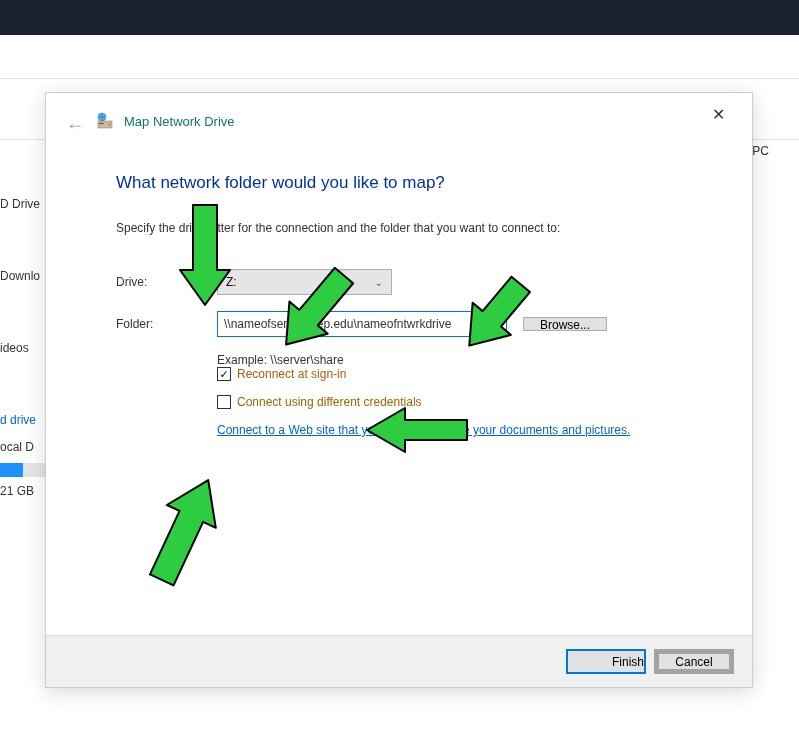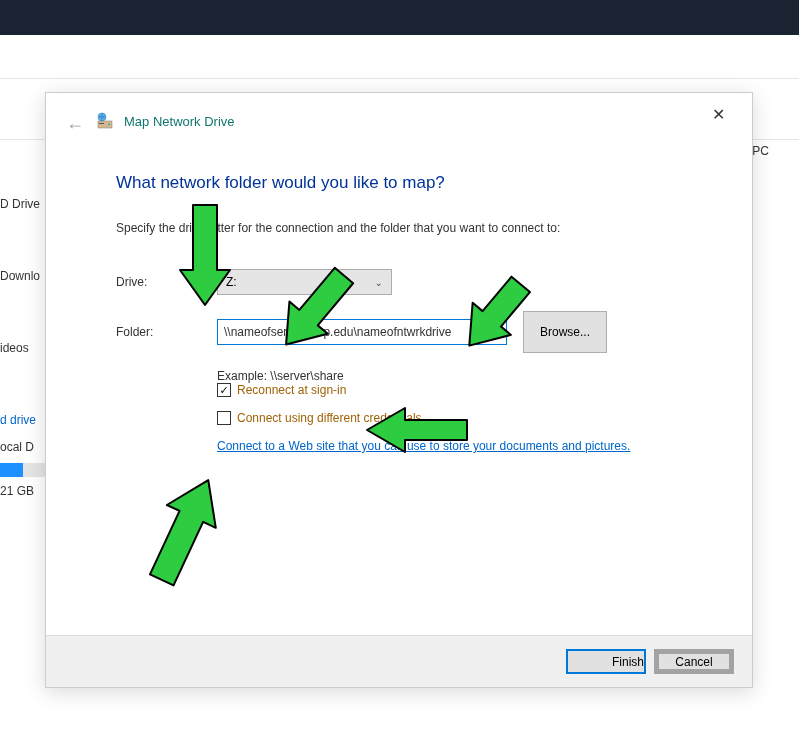--- a/index.html
+++ b/index.html
@@ -160,21 +160,21 @@
     .folder-chevron {
       position: absolute;
       right: 8px;
       top: 50%;
       transform: translateY(-50%);
       font-size: 10px;
       color: #555;
       pointer-events: none;
     }
     .browse-btn {
-      height: 42px;
+      height: 14px;
       padding: 0 16px;
       background: #e1e1e1;
       border: 1px solid #adadad;
       font-size: 12px;
       font-family: inherit;
       cursor: pointer;
     }
     .example-text {
       margin-left: 101px;
       font-size: 12px;

